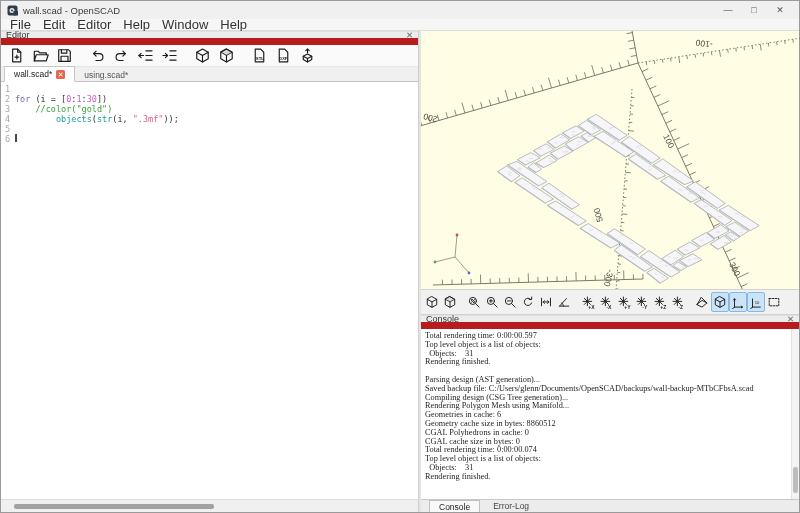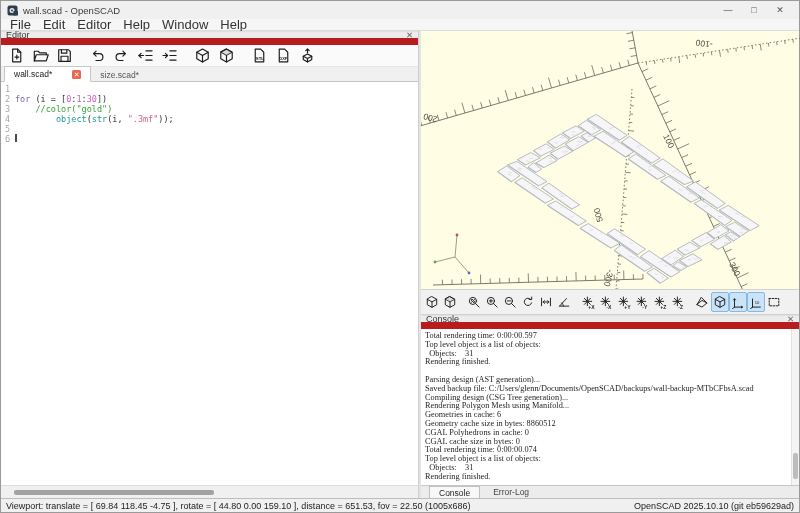--- a/index.html
+++ b/index.html
@@ -13,21 +13,21 @@
   .menu-item{padding:0 6px}
   .main{flex:1;display:flex;min-height:0}
   .left-dock{width:418px;display:flex;flex-direction:column;background:#fff;border-right:1px solid #cfcfcf}
   .panel-header{height:14px;background:#ececec;border-top:1px solid #e0e0e0;border-bottom:7px solid #b91c1c;display:flex;align-items:center;font-size:9px;color:#333;padding:0 5px;flex:none}
   .panel-close{margin-left:auto;color:#666;font-size:8.5px}
   .etoolbar{height:22px;background:#fafafa;border-bottom:1px solid #e6e6e6;display:flex;align-items:center;padding:0 3px;flex:none}
   .tbtn{width:24px;height:20px;display:flex;align-items:center;justify-content:center;color:#1c1c1c;border-radius:2px}
   .tbtn svg{width:17px;height:17px}
   .tgap{width:9px;flex:none}
   .tabbar{height:15px;display:flex;align-items:flex-end;background:#f0f0f0;border-bottom:1px solid #c6c6c6;padding-left:3px;font-size:8.5px;flex:none}
-  .tab{display:flex;align-items:center;gap:20px;padding:2px 9px 2px 9px;color:#555;position:relative;top:1px}
+  .tab{display:flex;align-items:center;gap:4px;padding:2px 9px 2px 9px;color:#555;position:relative;top:1px}
   .tab.active{background:#fff;border:1px solid #c6c6c6;border-bottom-color:#fff;color:#222}
   .tab-close{width:9px;height:9px;background:#e8684f;color:#fff;font-size:7px;line-height:9px;text-align:center;border-radius:1.5px}
   .code{flex:1;background:#fff;font-family:"DejaVu Sans Mono",monospace;font-size:8.5px;line-height:10px;padding-top:2px;overflow:hidden}
   .cline{display:flex;white-space:pre}
   .lnum{width:14px;text-align:right;color:#a8a8a8;padding-right:5px;flex:none}
   .kw{color:#7069c8}.num{color:#c75fc7}.com{color:#3da03d}.fn{color:#1b9c9c}.str{color:#d45f8d}.pl{color:#333}
   .caret{display:inline-block;width:1.5px;height:8px;background:#4a4a4a}
   .hscroll{height:13px;background:#f0f0f0;border-top:1px solid #ddd;position:relative;flex:none}
   .hthumb{position:absolute;left:13px;top:4px;width:200px;height:5px;background:#a2a2a2;border-radius:2px}
   .splitter{width:2px;background:#e3e3e3}
@@ -188,28 +188,28 @@
               </g>
             </svg>
           </div>
         </div>
       <div class="tabbar">
           <div class="tab active">
             <span>wall.scad*</span>
             <span class="tab-close">✕</span>
           </div>
           <div class="tab">
-            <span>size.scad*</span>
+            <span>using.scad*</span>
           </div>
         </div>
       <div class="code">
           <div class="cline"><span class="lnum">1</span></div>
           <div class="cline"><span class="lnum">2</span><span class="kw">for </span><span class="pl">(i = [</span><span class="num">0</span><span class="pl">:</span><span class="num">1</span><span class="pl">:</span><span class="num">30</span><span class="pl">])</span></div>
           <div class="cline"><span class="lnum">3</span><span class="pl">    </span><span class="com">//color("gold")</span></div>
-          <div class="cline"><span class="lnum">4</span><span class="pl">        </span><span class="fn">object</span><span class="pl">(</span><span class="fn">str</span><span class="pl">(i, </span><span class="str">".3mf"</span><span class="pl">));</span></div>
+          <div class="cline"><span class="lnum">4</span><span class="pl">        </span><span class="fn">objects</span><span class="pl">(</span><span class="fn">str</span><span class="pl">(i, </span><span class="str">".3mf"</span><span class="pl">));</span></div>
           <div class="cline"><span class="lnum">5</span></div>
           <div class="cline"><span class="lnum">6</span><span class="caret"></span></div>
         </div>
       <div class="hscroll">
           <div class="hthumb"></div>
         </div>
     </div>
 
     <div class="splitter"></div>
 
@@ -702,18 +702,14 @@
           </div>
       </div>
       <div class="bottom-tabs">
           <div class="btab active">Console</div>
           <div class="btab">Error-Log</div>
         </div>
     </div>
 
   </div>
 
-  <div class="statusbar">
-    <span>Viewport: translate = [ 69.84 118.45 -4.75 ], rotate = [ 44.80 0.00 159.10 ], distance = 651.53, fov = 22.50 (1005x686)</span>
-    <span class="status-right">OpenSCAD 2025.10.10 (git eb59629ad)</span>
-  </div>
 
 </div>
 
 </body></html>

